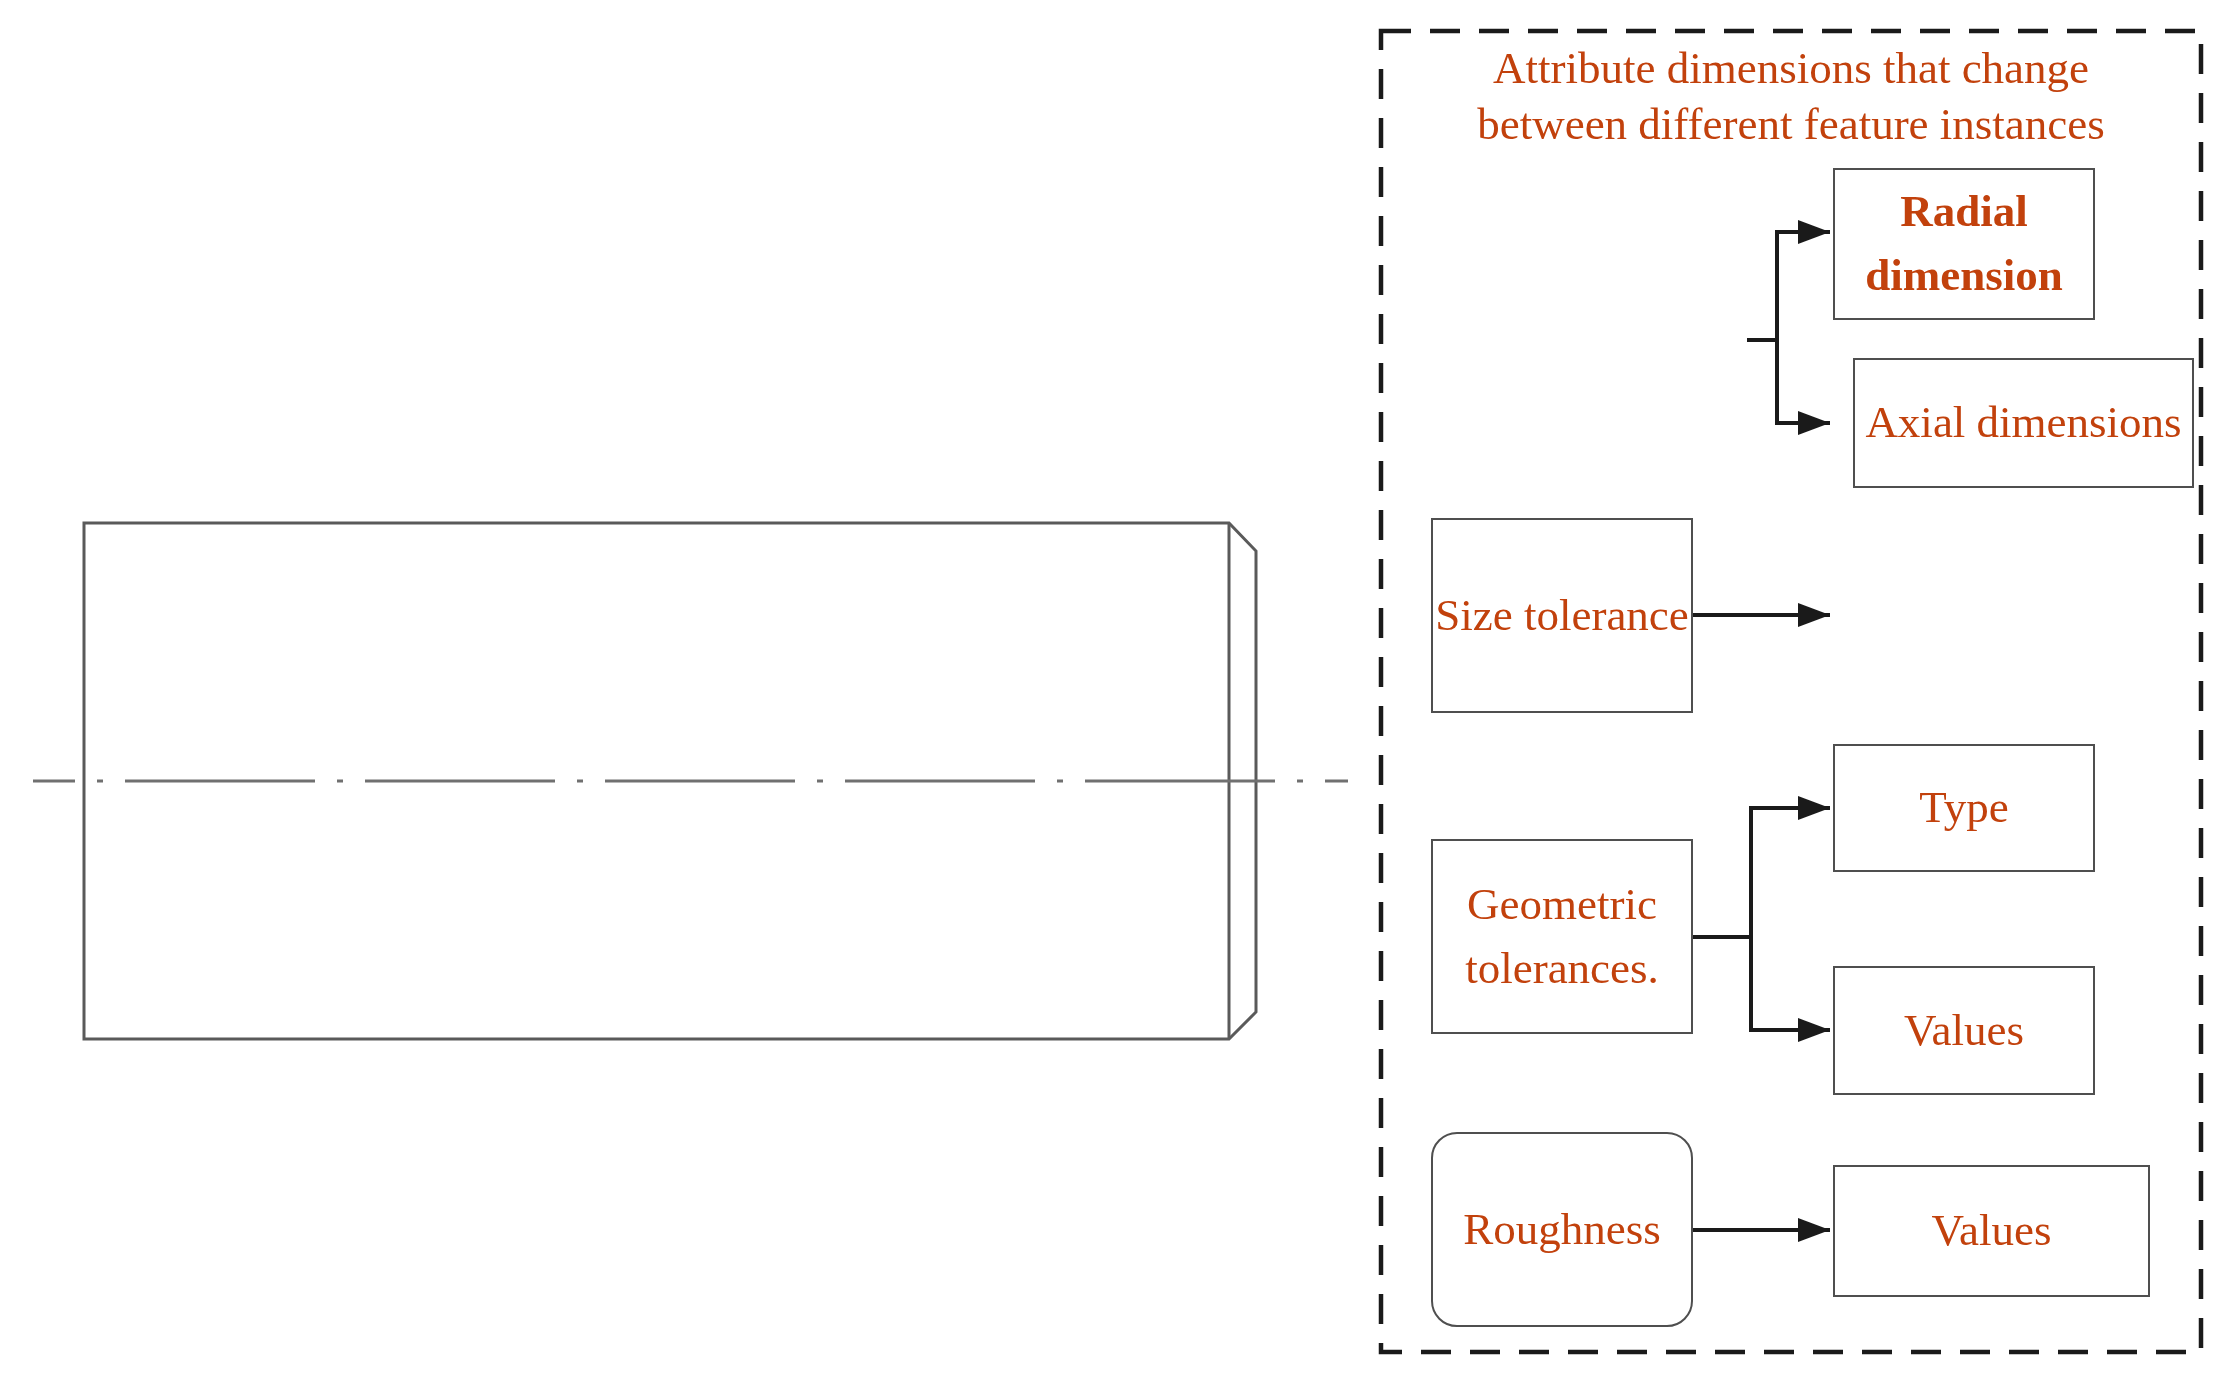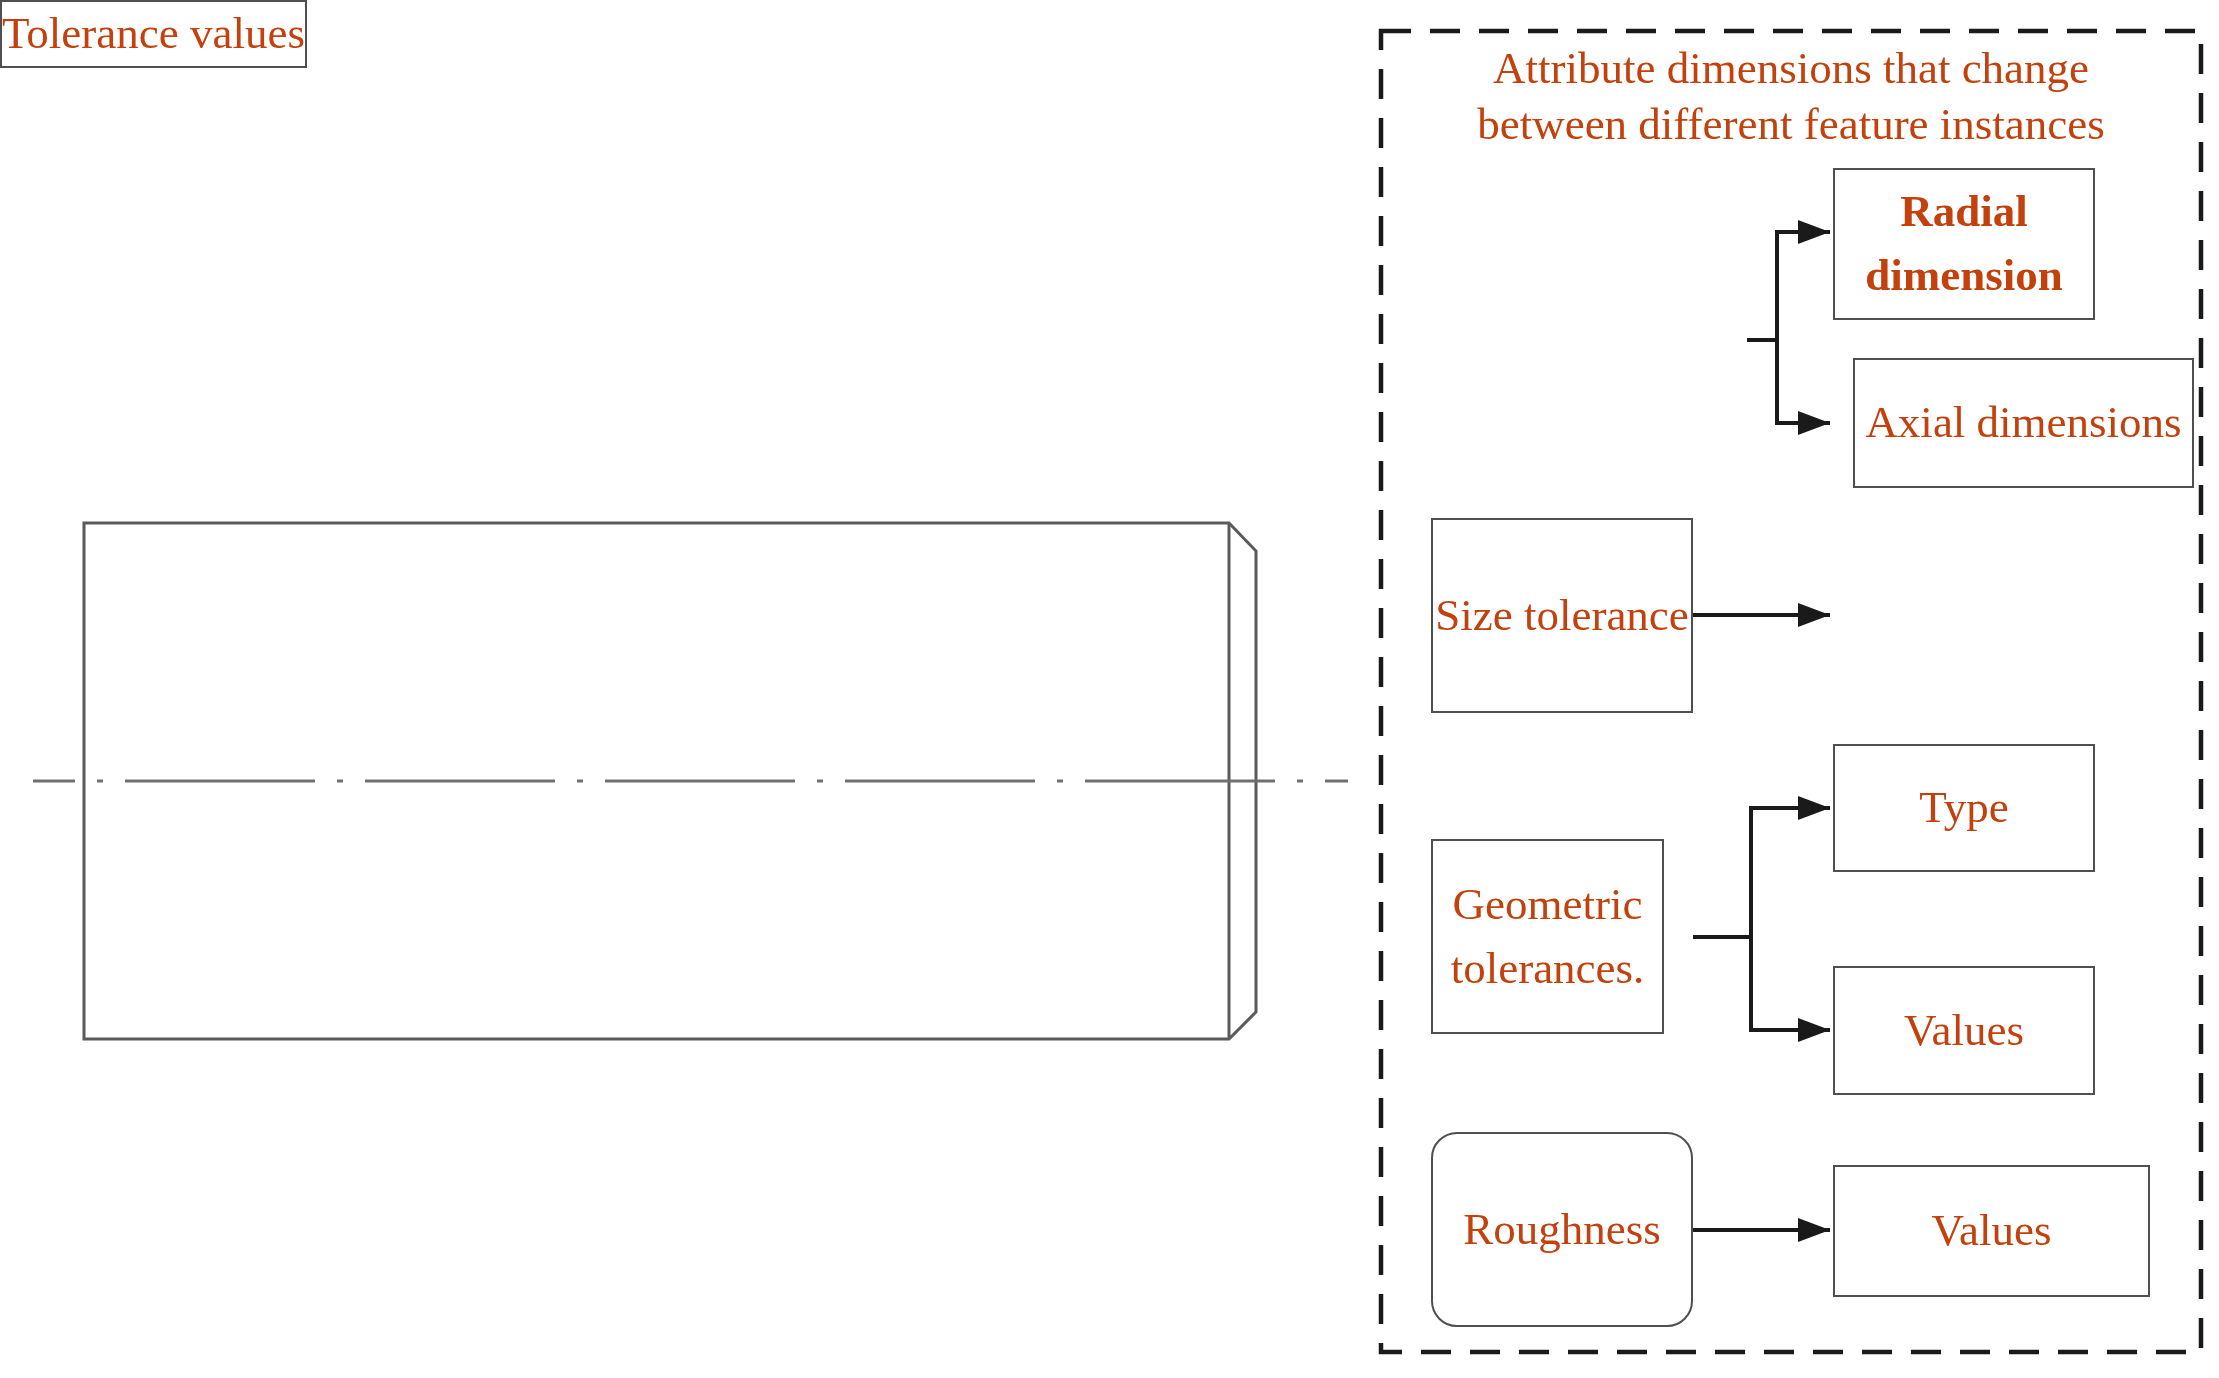--- a/index.html
+++ b/index.html
@@ -35,21 +35,21 @@
     display: flex;
     align-items: center;
     justify-content: center;
     text-align: center;
     font-size: 45px;
     line-height: 1.42;
   }
   
   .b-basic  { left: 1432px; top: 242px;  width: 315px; height: 196px; }
   .b-size   { left: 1431px; top: 518px;  width: 262px; height: 195px; }
-  .b-geo    { left: 1431px; top: 839px;  width: 233px; height: 195px; }
+  .b-geo    { left: 1431px; top: 839px;  width: 262px; height: 195px; }
   .b-rough  { left: 1431px; top: 1132px; width: 262px; height: 195px; border-radius: 26px; }
   
   .b-radial   { left: 1833px; top: 168px;  width: 262px; height: 152px; font-weight: bold; }
   .b-axial    { left: 1853px; top: 358px;  width: 341px; height: 130px; }
   .b-type     { left: 1833px; top: 744px;  width: 262px; height: 128px; }
   .b-valgeo   { left: 1833px; top: 966px;  width: 262px; height: 129px; }
   .b-valrough { left: 1833px; top: 1165px; width: 317px; height: 132px; }
 </style>
 </head>
 <body>
@@ -86,18 +86,17 @@
     <div>Attribute dimensions that change</div>
     <div>between different feature instances</div>
   </div>
 
   <div class="fc-box b-size">Size tolerance</div>
   <div class="fc-box b-geo">Geometric tolerances.</div>
   <div class="fc-box b-rough">Roughness</div>
 
   <div class="fc-box b-radial">Radial dimension</div>
   <div class="fc-box b-axial">Axial dimensions</div>
-  <div class="fc-box b-tolerance-values">Tolerance values</div>
   <div class="fc-box b-type">Type</div>
   <div class="fc-box b-valgeo">Values</div>
   <div class="fc-box b-valrough">Values</div>
 
 </div>
 
 </body></html>

